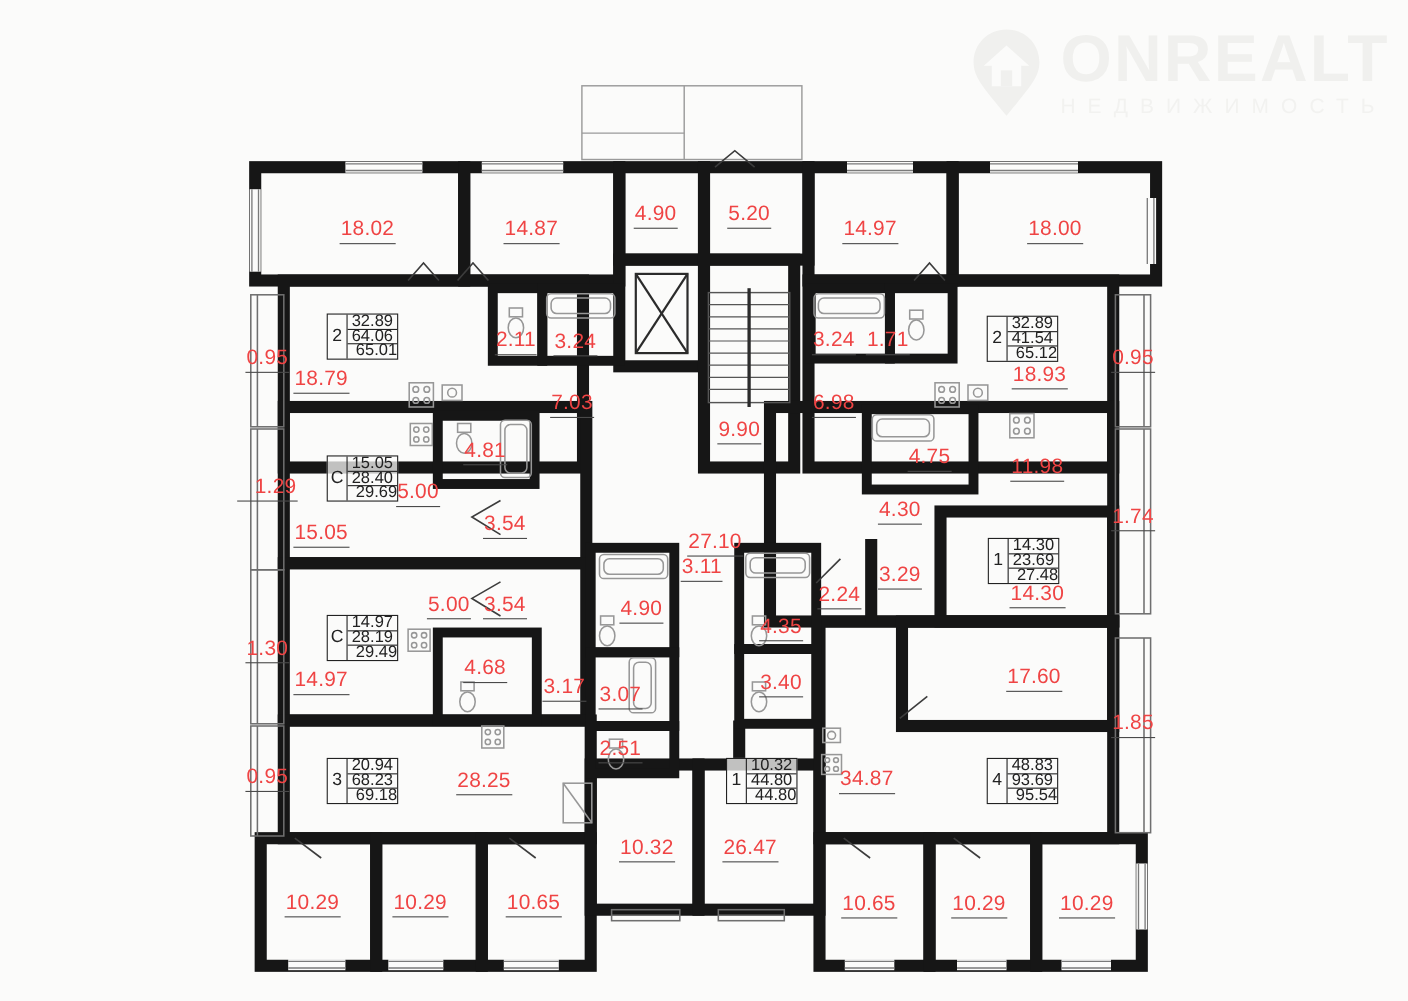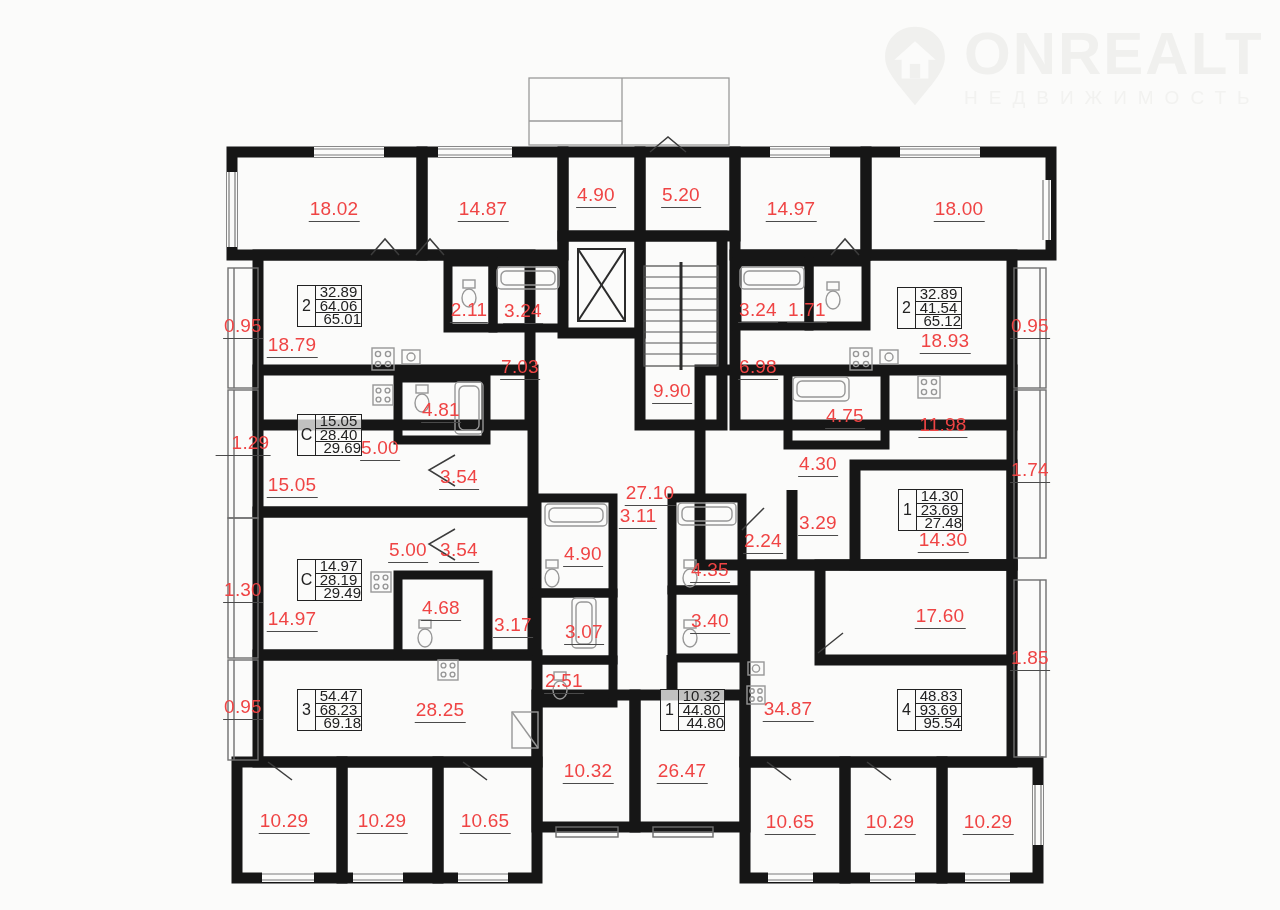--- a/index.html
+++ b/index.html
@@ -310,21 +310,21 @@
       <div class="room-label" style="left: 943px; top: 541px;">14.30</div>
       <div class="room-label" style="left: 408px; top: 551px;">5.00</div>
       <div class="room-label" style="left: 459px; top: 551px;">3.54</div>
       <div class="room-label" style="left: 441px; top: 609px;">4.68</div>
       <div class="room-label" style="left: 292px; top: 620px;">14.97</div>
       <div class="room-label" style="left: 638px; top: 517px;">3.11</div>
       <div class="room-label" style="left: 583px; top: 555px;">4.90</div>
       <div class="room-label" style="left: 710px; top: 555px; margin-top: 16px;">4.35</div>
       <div class="room-label" style="left: 763px; top: 542px;">2.24</div>
       <div class="room-label" style="left: 513px; top: 626px;">3.17</div>
-      <div class="room-label" style="left: 564px; top: 633px; margin-left: 20px;">3.07</div>
+      <div class="room-label" style="left: 564px; top: 633px;">3.07</div>
       <div class="room-label" style="left: 710px; top: 622px;">3.40</div>
       <div class="room-label" style="left: 564px; top: 682px;">2.51</div>
       <div class="room-label" style="left: 940px; top: 617px;">17.60</div>
       <div class="room-label" style="left: 788px; top: 710px;">34.87</div>
       <div class="room-label" style="left: 440px; top: 711px;">28.25</div>
       <div class="room-label" style="left: 284px; top: 822px;">10.29</div>
       <div class="room-label" style="left: 382px; top: 822px;">10.29</div>
       <div class="room-label" style="left: 485px; top: 822px;">10.65</div>
       <div class="room-label" style="left: 588px; top: 772px;">10.32</div>
       <div class="room-label" style="left: 682px; top: 772px;">26.47</div>
@@ -367,21 +367,21 @@
         <div class="num">1</div>
         <div class="vals">
           <div>14.30</div>
           <div>23.69</div>
           <div>27.48</div>
         </div>
       </div>
       <div class="apt-card" style="left: 297px; top: 689px;">
         <div class="num">3</div>
         <div class="vals">
-          <div>54.47</div>
+          <div>20.94</div>
           <div>68.23</div>
           <div>69.18</div>
         </div>
       </div>
       <div class="apt-card" style="left: 660px; top: 689px;">
         <div class="num">1</div>
         <div class="vals">
           <div>10.32</div>
           <div>44.80</div>
           <div>44.80</div>

